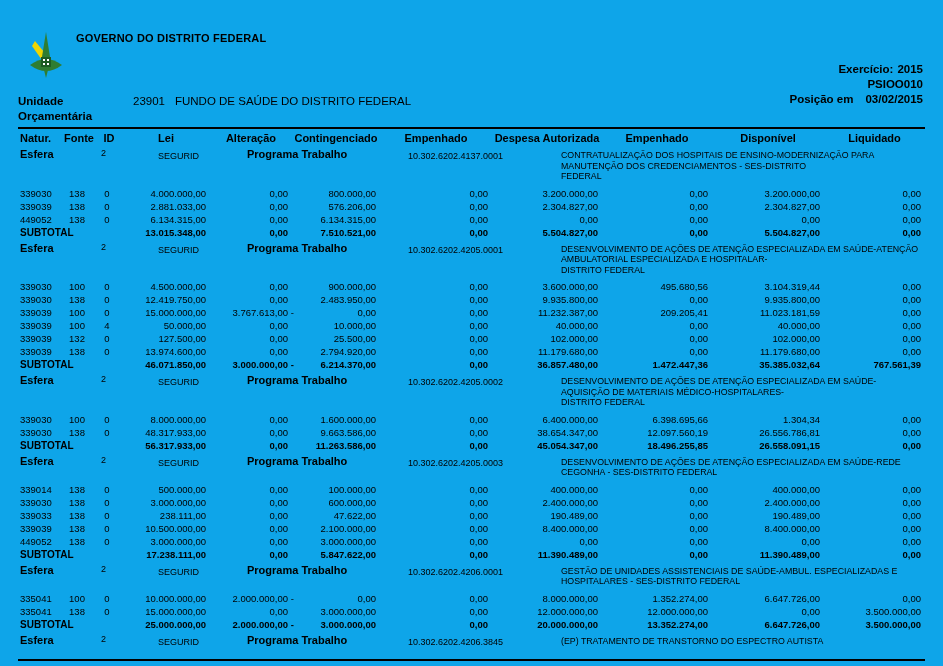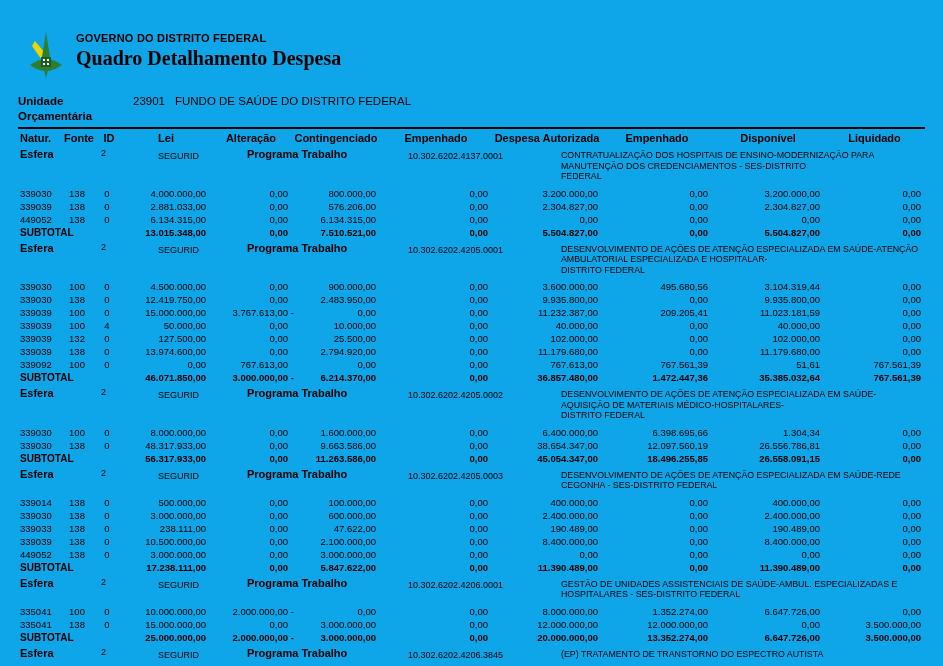--- a/index.html
+++ b/index.html
@@ -73,24 +73,32 @@
         <path d="M18 0 L22.5 28 L18 46 L13.5 28 Z" fill="#2f7d31"></path>
         <rect x="13" y="25" width="10" height="10" fill="#1d5c22"></rect>
         <rect x="15" y="27" width="2" height="2" fill="#ffffff"></rect>
         <rect x="19" y="27" width="2" height="2" fill="#ffffff"></rect>
         <rect x="15" y="31" width="2" height="2" fill="#ffffff"></rect>
         <rect x="19" y="31" width="2" height="2" fill="#ffffff"></rect>
       </svg>
     </div>
     <div>
       <div class="org">GOVERNO DO DISTRITO FEDERAL</div>
-      <div class="title">Quadro Detalhamento Despesa</div>
     </div>
   </div>
 
+  <div class="top-right">
+    <div class="tr-line">
+      <span>Exercício:</span><span class="gap4"></span><span>2015</span>
+    </div>
+    <div class="tr-line">PSIOO010</div>
+    <div class="tr-line">
+      <span>Posição em</span><span class="gap12"></span><span>03/02/2015</span>
+    </div>
+  </div>
 
   <div class="meta">
     <div class="meta-row">
       <span class="meta-label">Unidade Orçamentária</span>
       <span class="u-code">23901</span>
       <span>FUNDO DE SAÚDE DO DISTRITO FEDERAL</span>
     </div>
   </div>
 
   <div class="rule"></div>
@@ -258,33 +266,20 @@
           <td class="c1">138</td>
           <td class="c2">0</td>
           <td class="c3">13.974.600,00</td>
           <td class="c4">0,00</td>
           <td class="c5">2.794.920,00</td>
           <td class="c6">0,00</td>
           <td class="c7">11.179.680,00</td>
           <td class="c8">0,00</td>
           <td class="c9">11.179.680,00</td>
           <td class="c10">0,00</td>
-        </tr>
-        <tr class="data-row">
-          <td class="c0">339092</td>
-          <td class="c1">100</td>
-          <td class="c2">0</td>
-          <td class="c3">0,00</td>
-          <td class="c4">767.613,00</td>
-          <td class="c5">0,00</td>
-          <td class="c6">0,00</td>
-          <td class="c7">767.613,00</td>
-          <td class="c8">767.561,39</td>
-          <td class="c9">51,61</td>
-          <td class="c10">767.561,39</td>
         </tr>
         <tr class="subtotal-row">
           <td class="c0 subtotal-label" colspan="3">SUBTOTAL</td>
           <td class="c3">46.071.850,00</td>
           <td class="c4">3.000.000,00<span class="neg"> -</span></td>
           <td class="c5">6.214.370,00</td>
           <td class="c6">0,00</td>
           <td class="c7">36.857.480,00</td>
           <td class="c8">1.472.447,36</td>
           <td class="c9">35.385.032,64</td>

